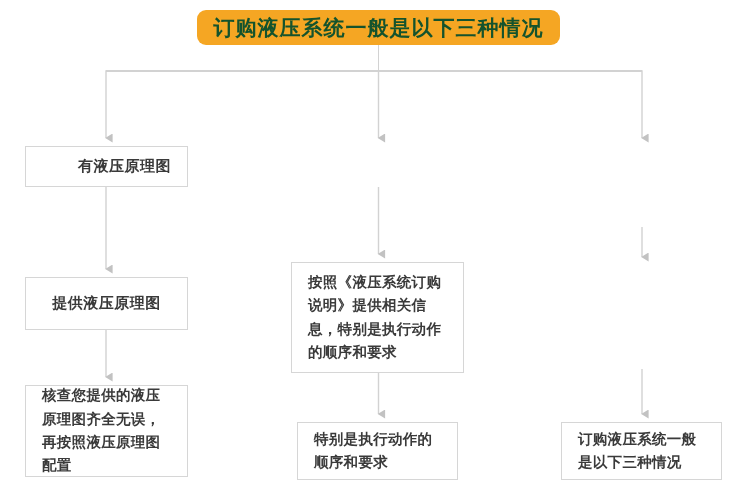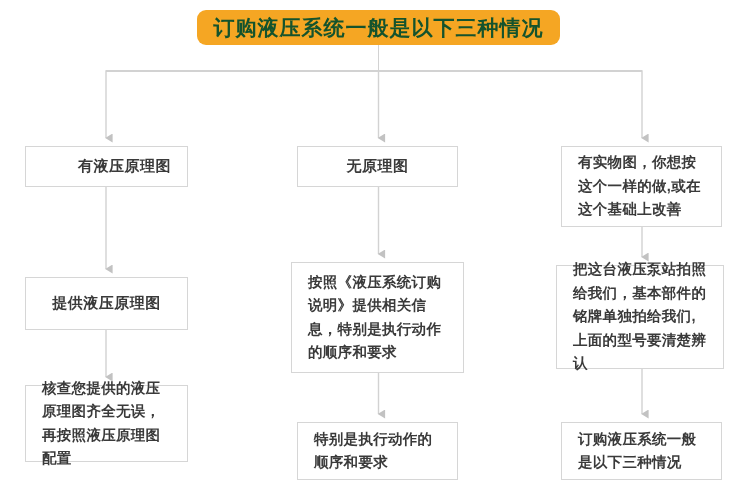--- a/index.html
+++ b/index.html
@@ -74,21 +74,21 @@
   }
   .node.para span {
     text-align: left;
     font-size: 14.5px;
     line-height: 1.62;
     letter-spacing: 0.3px;
   }
   
   #n-c1-r1 { left: 25px;  top: 146px; width: 163px; height: 41px; padding-left: 36px; }
   #n-c1-r2 { left: 25px;  top: 277px; width: 163px; height: 53px; }
-  #n-c1-r3 { left: 25px;  top: 385px; width: 163px; height: 77px; }
+  #n-c1-r3 { left: 25px;  top: 385px; width: 163px; height: 92px; }
   
   #n-c2-r1 { left: 297px; top: 146px; width: 161px; height: 41px; }
   #n-c2-r2 { left: 291px; top: 262px; width: 173px; height: 111px; }
   #n-c2-r3 { left: 297px; top: 422px; width: 161px; height: 58px; }
   
   #n-c3-r1 { left: 561px; top: 146px; width: 161px; height: 81px; }
   #n-c3-r2 { left: 556px; top: 265px; width: 168px; height: 104px; }
   #n-c3-r3 { left: 561px; top: 422px; width: 161px; height: 58px; }
 </style>
 </head>
@@ -132,33 +132,24 @@
   <div class="node center" id="n-c1-r1">
     <span>有液压原理图</span>
   </div>
   <div class="node center" id="n-c1-r2">
     <span>提供液压原理图</span>
   </div>
   <div class="node para" id="n-c1-r3">
     <span>核查您提供的液压原理图齐全无误，再按照液压原理图配置</span>
   </div>
 
-  <div class="node center" id="n-c2-r1">
-    <span>无原理图</span>
-  </div>
   <div class="node para" id="n-c2-r2">
     <span>按照《液压系统订购说明》提供相关信息，特别是执行动作的顺序和要求</span>
   </div>
   <div class="node para" id="n-c2-r3">
     <span>特别是执行动作的顺序和要求</span>
   </div>
 
-  <div class="node para" id="n-c3-r1">
-    <span>有实物图，你想按这个一样的做,或在这个基础上改善</span>
-  </div>
-  <div class="node para" id="n-c3-r2">
-    <span>把这台液压泵站拍照给我们，基本部件的铭牌单独拍给我们,上面的型号要清楚辨认</span>
-  </div>
   <div class="node para" id="n-c3-r3">
     <span>订购液压系统一般是以下三种情况</span>
   </div>
 
 </div>
 
 </body></html>

